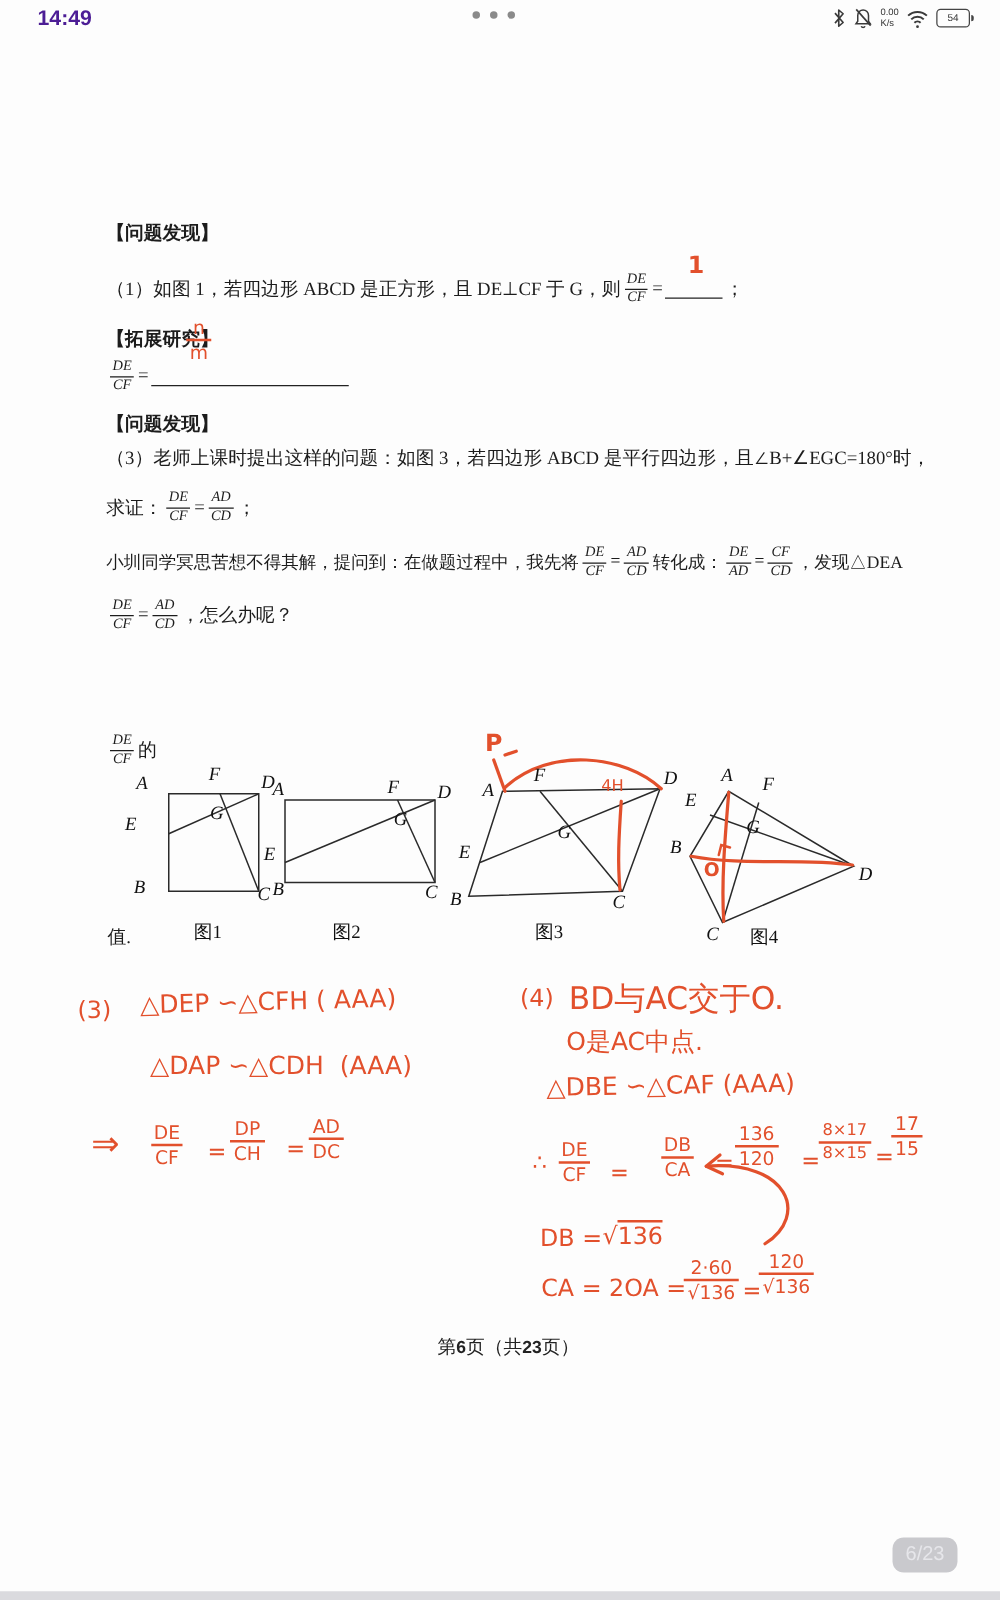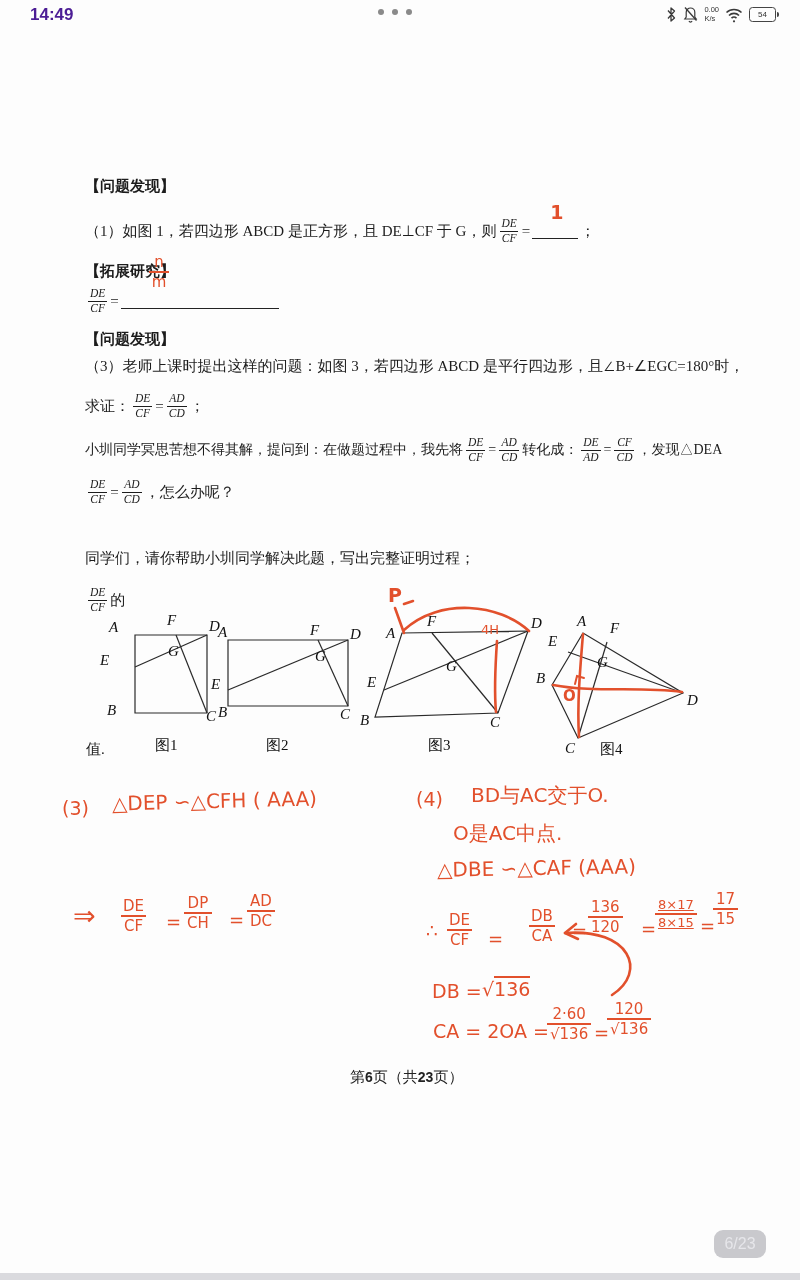--- a/index.html
+++ b/index.html
@@ -27,21 +27,21 @@
   
   svg.overlay{position:absolute;left:0;top:0;pointer-events:none;}
   .flabel{position:absolute;font:italic 15px "Liberation Serif",serif;color:#111;}
   .fcap{position:absolute;font:15px "Liberation Serif",serif;color:#111;}
   
   .hw{position:absolute;color:#e2502c;font-family:"DejaVu Sans",sans-serif;white-space:pre;}
   .hw-frac{position:absolute;display:inline-flex;flex-direction:column;align-items:center;
            color:#e2502c;font-family:"DejaVu Sans",sans-serif;font-size:15px;line-height:1.2;}
   .hw-frac .den{border-top:2px solid #e2502c;}
   .hw-frac span{padding:0 3px;}
-  .hw-frac.small{font-size:13px;text-decoration:underline;}
+  .hw-frac.small{font-size:13px;}
   .ans-one{position:absolute;left:18px;top:-22px;font-size:19px;font-weight:bold;}
   .ans-frac{position:absolute;left:28px;top:-40px;font-size:15px;}
   .sqrt .ovl{border-top:2px solid #e2502c;}
   
   .footer{position:absolute;top:1068px;left:350px;font-size:15px;color:#222;}
   .footer b{font-family:"Liberation Sans",sans-serif;font-size:14px;}
   .page-badge{position:absolute;left:714px;top:1230px;width:52px;height:28px;border-radius:9px;
               background:#c9c9cd;color:#e6e6ea;font:16px "Liberation Sans",sans-serif;
               display:flex;align-items:center;justify-content:center;}
   .bottom-bar{position:absolute;left:0;top:1273px;width:800px;height:7px;background:#dadade;}
@@ -106,21 +106,20 @@
 
   <div class="line tight" style="left:85px;top:432px;height:36px;">
     <span>小圳同学冥思苦想不得其解，提问到：在做题过程中，我先将</span><span class="frac"><span class="num">DE</span><span class="den">CF</span></span><span>=</span><span class="frac"><span class="num">AD</span><span class="den">CD</span></span><span>转化成：</span><span class="frac"><span class="num">DE</span><span class="den">AD</span></span><span>=</span><span class="frac"><span class="num">CF</span><span class="den">CD</span></span><span>，发现△DEA</span>
   </div>
 
   <div class="line" style="left:85px;top:474px;height:36px;">
     <span class="frac"><span class="num">DE</span><span class="den">CF</span></span><span>=</span><span class="frac"><span class="num">AD</span><span class="den">CD</span></span><span>，怎么办呢？</span>
   </div>
 
 
-  <div class="line" style="left:85px;top:549px;">同学们，请你帮助小圳同学解决此题，写出完整证明过程；</div>
 
   <div class="line" style="left:85px;top:582px;height:36px;">
     <span class="frac"><span class="num">DE</span><span class="den">CF</span></span><span>的</span>
   </div>
 
   <div class="line" style="left:86px;top:740px;">值.</div>
 
   <svg class="overlay" width="800" height="1280" viewBox="0 0 800 1280">
     <g stroke="#2a2a2a" stroke-width="1.2" fill="none">
       <path d="M135,635 H207 V713 H135 Z"></path>
@@ -191,38 +190,39 @@
   <span class="flabel" style="left:687px;top:692px;">D</span>
   <span class="flabel" style="left:565px;top:740px;">C</span>
   <span class="fcap" style="left:600px;top:740px;">图4</span>
 
   <span class="hw" style="left:388px;top:584px;font-size:19px;font-weight:bold;">P</span>
   <span class="hw" style="left:481px;top:622px;font-size:13px;">4H</span>
   <span class="hw" style="left:563px;top:687px;font-size:15px;font-weight:bold;">O</span>
 
   <span class="hw" style="left:62px;top:797px;font-size:19px;">(3)</span>
   <span class="hw" style="left:112px;top:789px;font-size:20px;transform:rotate(-1.5deg);">△DEP ∽△CFH ( AAA)</span>
+  <span class="hw" style="left:120px;top:840px;font-size:20px;">△DAP ∽△CDH  (AAA)</span>
   <span class="hw" style="left:73px;top:900px;font-size:27px;">⇒</span>
   <span class="hw-frac" style="left:120px;top:897px;">
       <span class="num">DE</span>
       <span class="den">CF</span>
     </span>
   <span class="hw" style="left:166px;top:911px;font-size:18px;">=</span>
   <span class="hw-frac" style="left:184px;top:894px;">
       <span class="num">DP</span>
       <span class="den">CH</span>
     </span>
   <span class="hw" style="left:229px;top:909px;font-size:18px;">=</span>
   <span class="hw-frac" style="left:247px;top:892px;">
       <span class="num">AD</span>
       <span class="den">DC</span>
     </span>
 
   <span class="hw" style="left:416px;top:788px;font-size:19px;">(4)</span>
-  <span class="hw" style="left:471px;top:782px;font-size:20px;">BD与AC交于O.</span>
+  <span class="hw" style="left:455px;top:782px;font-size:25px;">BD与AC交于O.</span>
   <span class="hw" style="left:453px;top:820px;font-size:20px;">O是AC中点.</span>
   <span class="hw" style="left:437px;top:856px;font-size:20px;transform:rotate(-1deg);">△DBE ∽△CAF (AAA)</span>
   <span class="hw" style="left:426px;top:920px;font-size:18px;">∴</span>
   <span class="hw-frac" style="left:446px;top:911px;">
       <span class="num">DE</span>
       <span class="den">CF</span>
     </span>
   <span class="hw" style="left:488px;top:928px;font-size:18px;">=</span>
   <span class="hw-frac" style="left:528px;top:907px;">
       <span class="num">DB</span>

